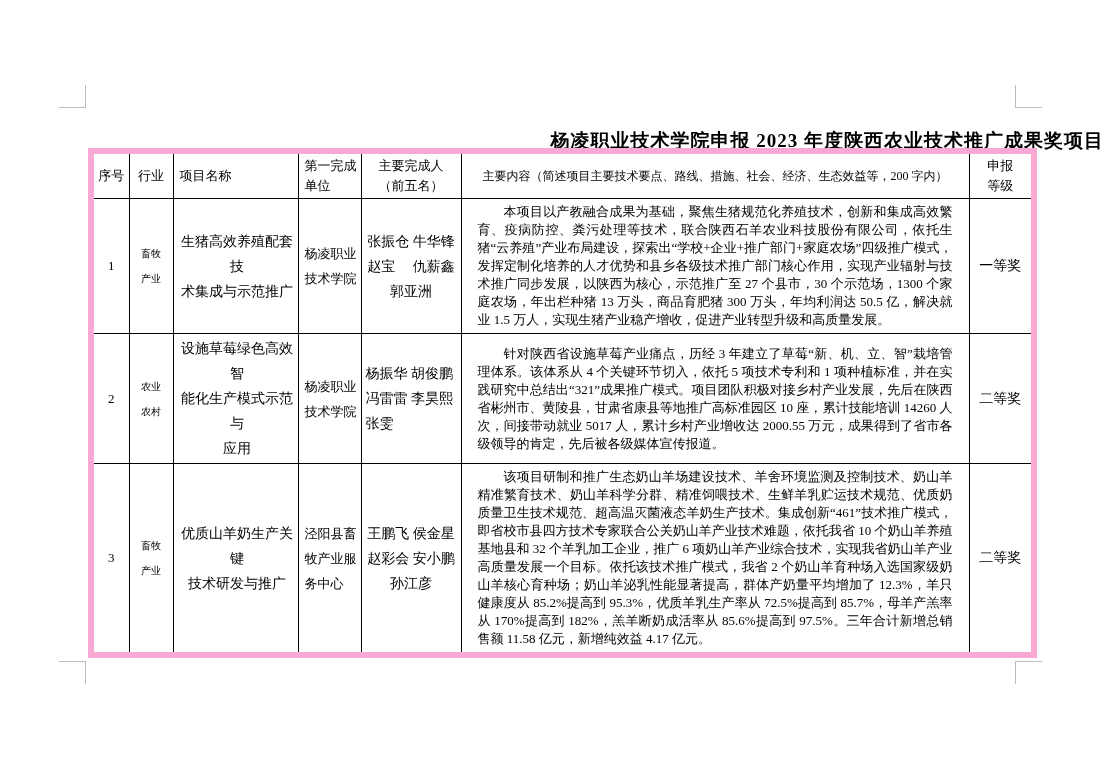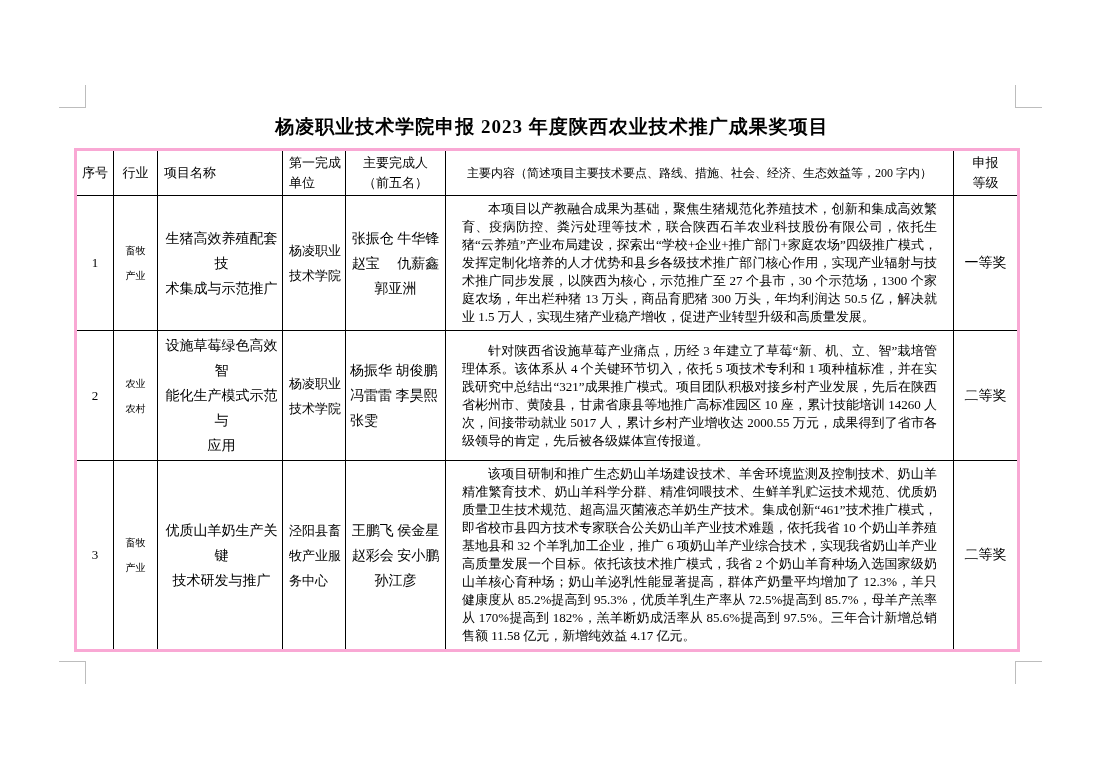--- a/index.html
+++ b/index.html
@@ -6,34 +6,34 @@
   .page{
     position:relative;
     width:1104px;height:778px;
     background:#ffffff;
     overflow:hidden;
     font-family:"Liberation Serif","DejaVu Serif",serif;
     color:#000;
   }
   .doc-title{
     position:absolute;
-    left:0;top:114px;width:1104px;
-    text-align:center;
+    left:0;top:128px;width:1104px;
+    text-align:right;
     font-size:19px;
     font-weight:bold;
     letter-spacing:1px;
     font-family:Liberation Serif, serif;
   }
   table.award-table{
     position:absolute;
-    left:74px;top:148px;
+    left:88px;top:148px;
     width:943px;
     border-collapse:collapse;
     table-layout:fixed;
-    border:3px solid #f9a8d4;
+    border:6px solid #f9a8d4;
   }
   .award-table th,.award-table td{
     border:1px solid #000;
     padding:2px 4px;
     vertical-align:middle;
     font-weight:normal;
     font-size:14px;
   }
   .pre{white-space:pre-line;}
   .c-center{text-align:center;margin-top:24px;}

